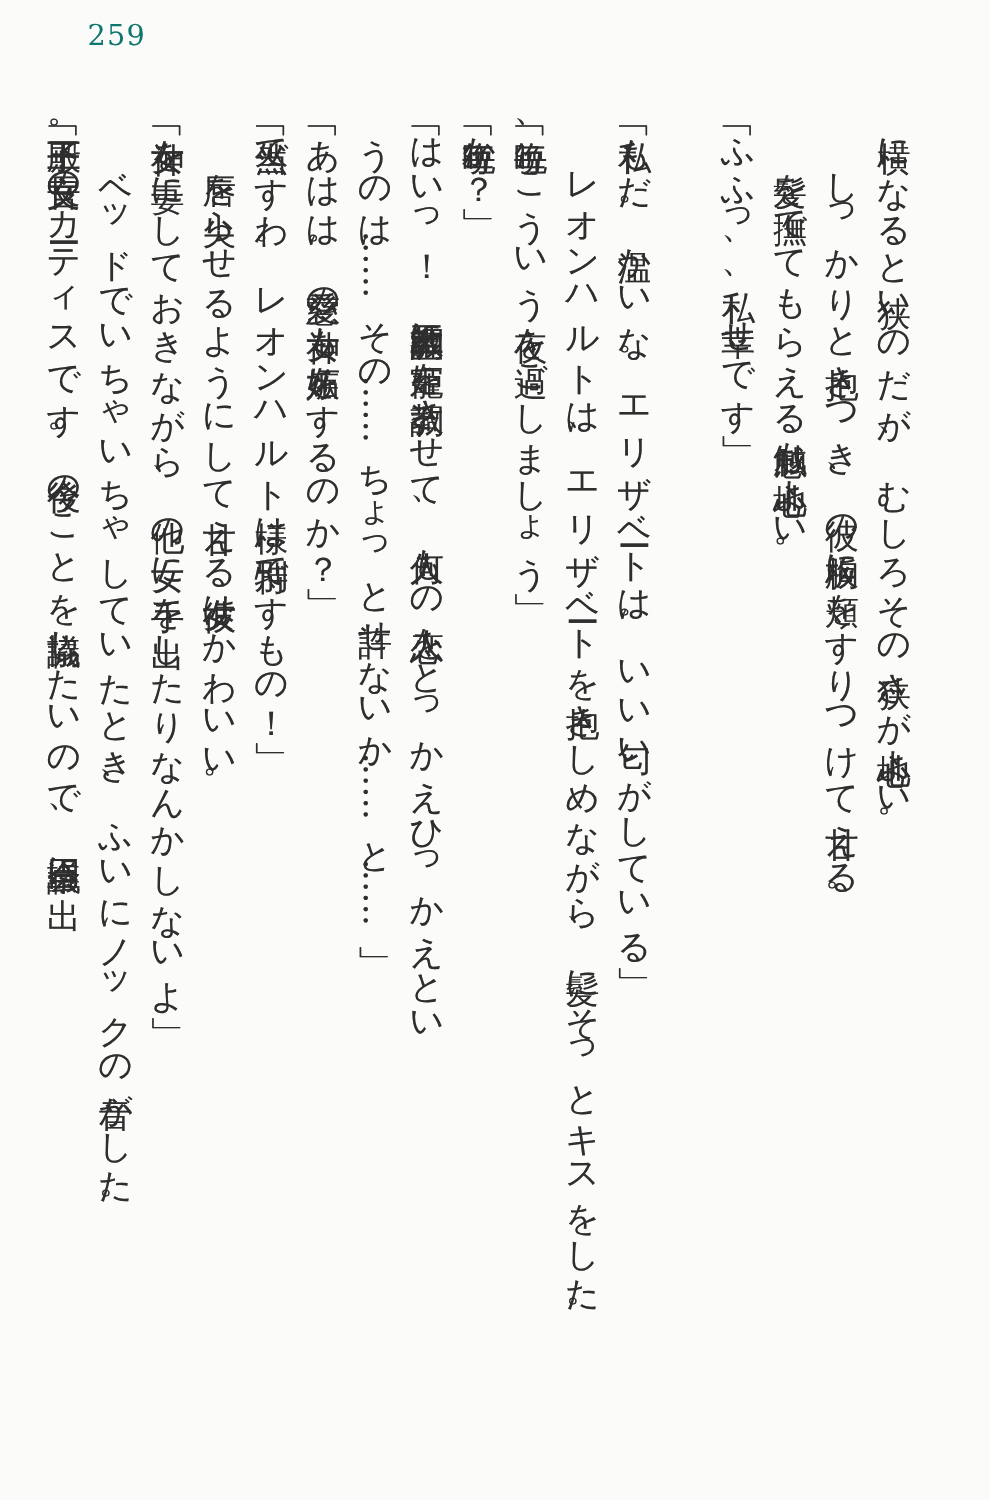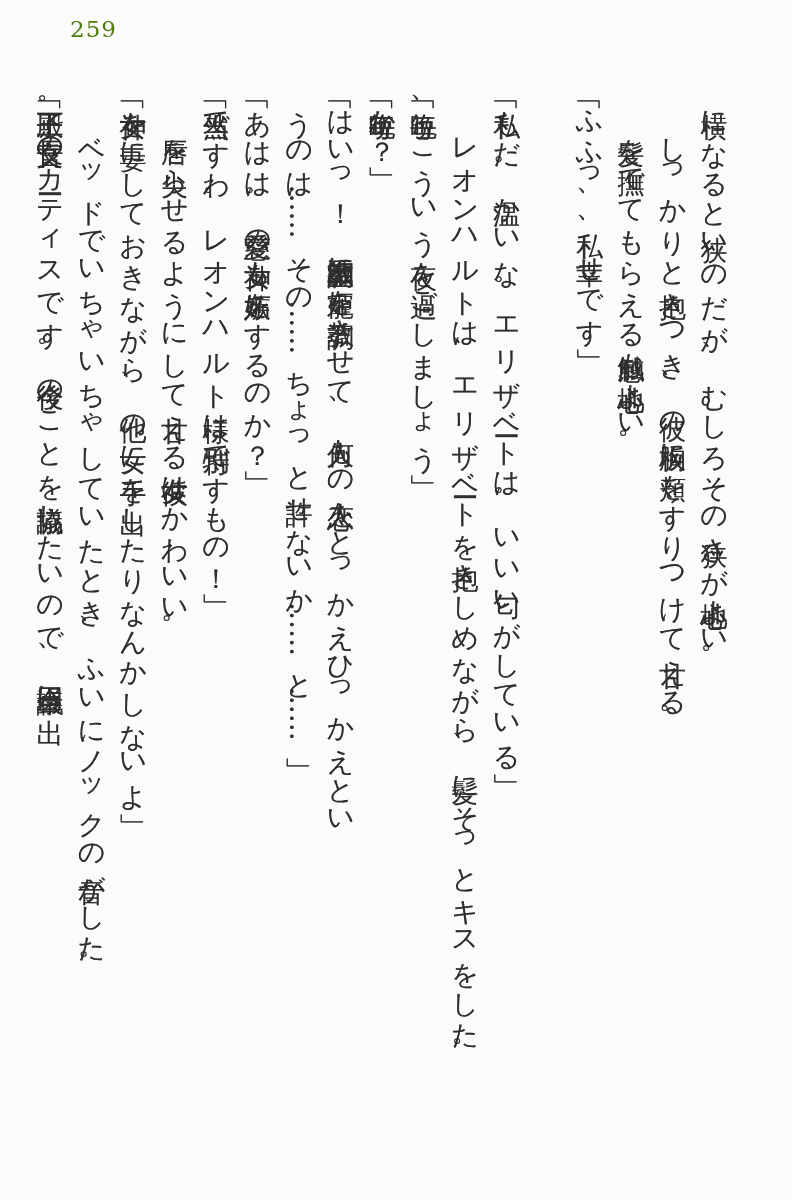--- a/index.html
+++ b/index.html
@@ -13,21 +13,21 @@
     background: #fbfbfa;
     overflow: hidden;
   }
   .page-number {
     position: absolute;
     top: 16px;
     left: 70px;
     font-family: "DejaVu Serif", "Liberation Serif", serif;
     font-size: 23px;
     letter-spacing: 1px;
-    color: #4d7c0f;
+    color: #0f766e;
   }
   .text-block {
     position: absolute;
     top: 92px;
     right: 57px;
     height: 1044px;
     writing-mode: vertical-rl;
     text-orientation: mixed;
     font-family: "DejaVu Serif", "Liberation Serif", serif;
     font-size: 27px;

